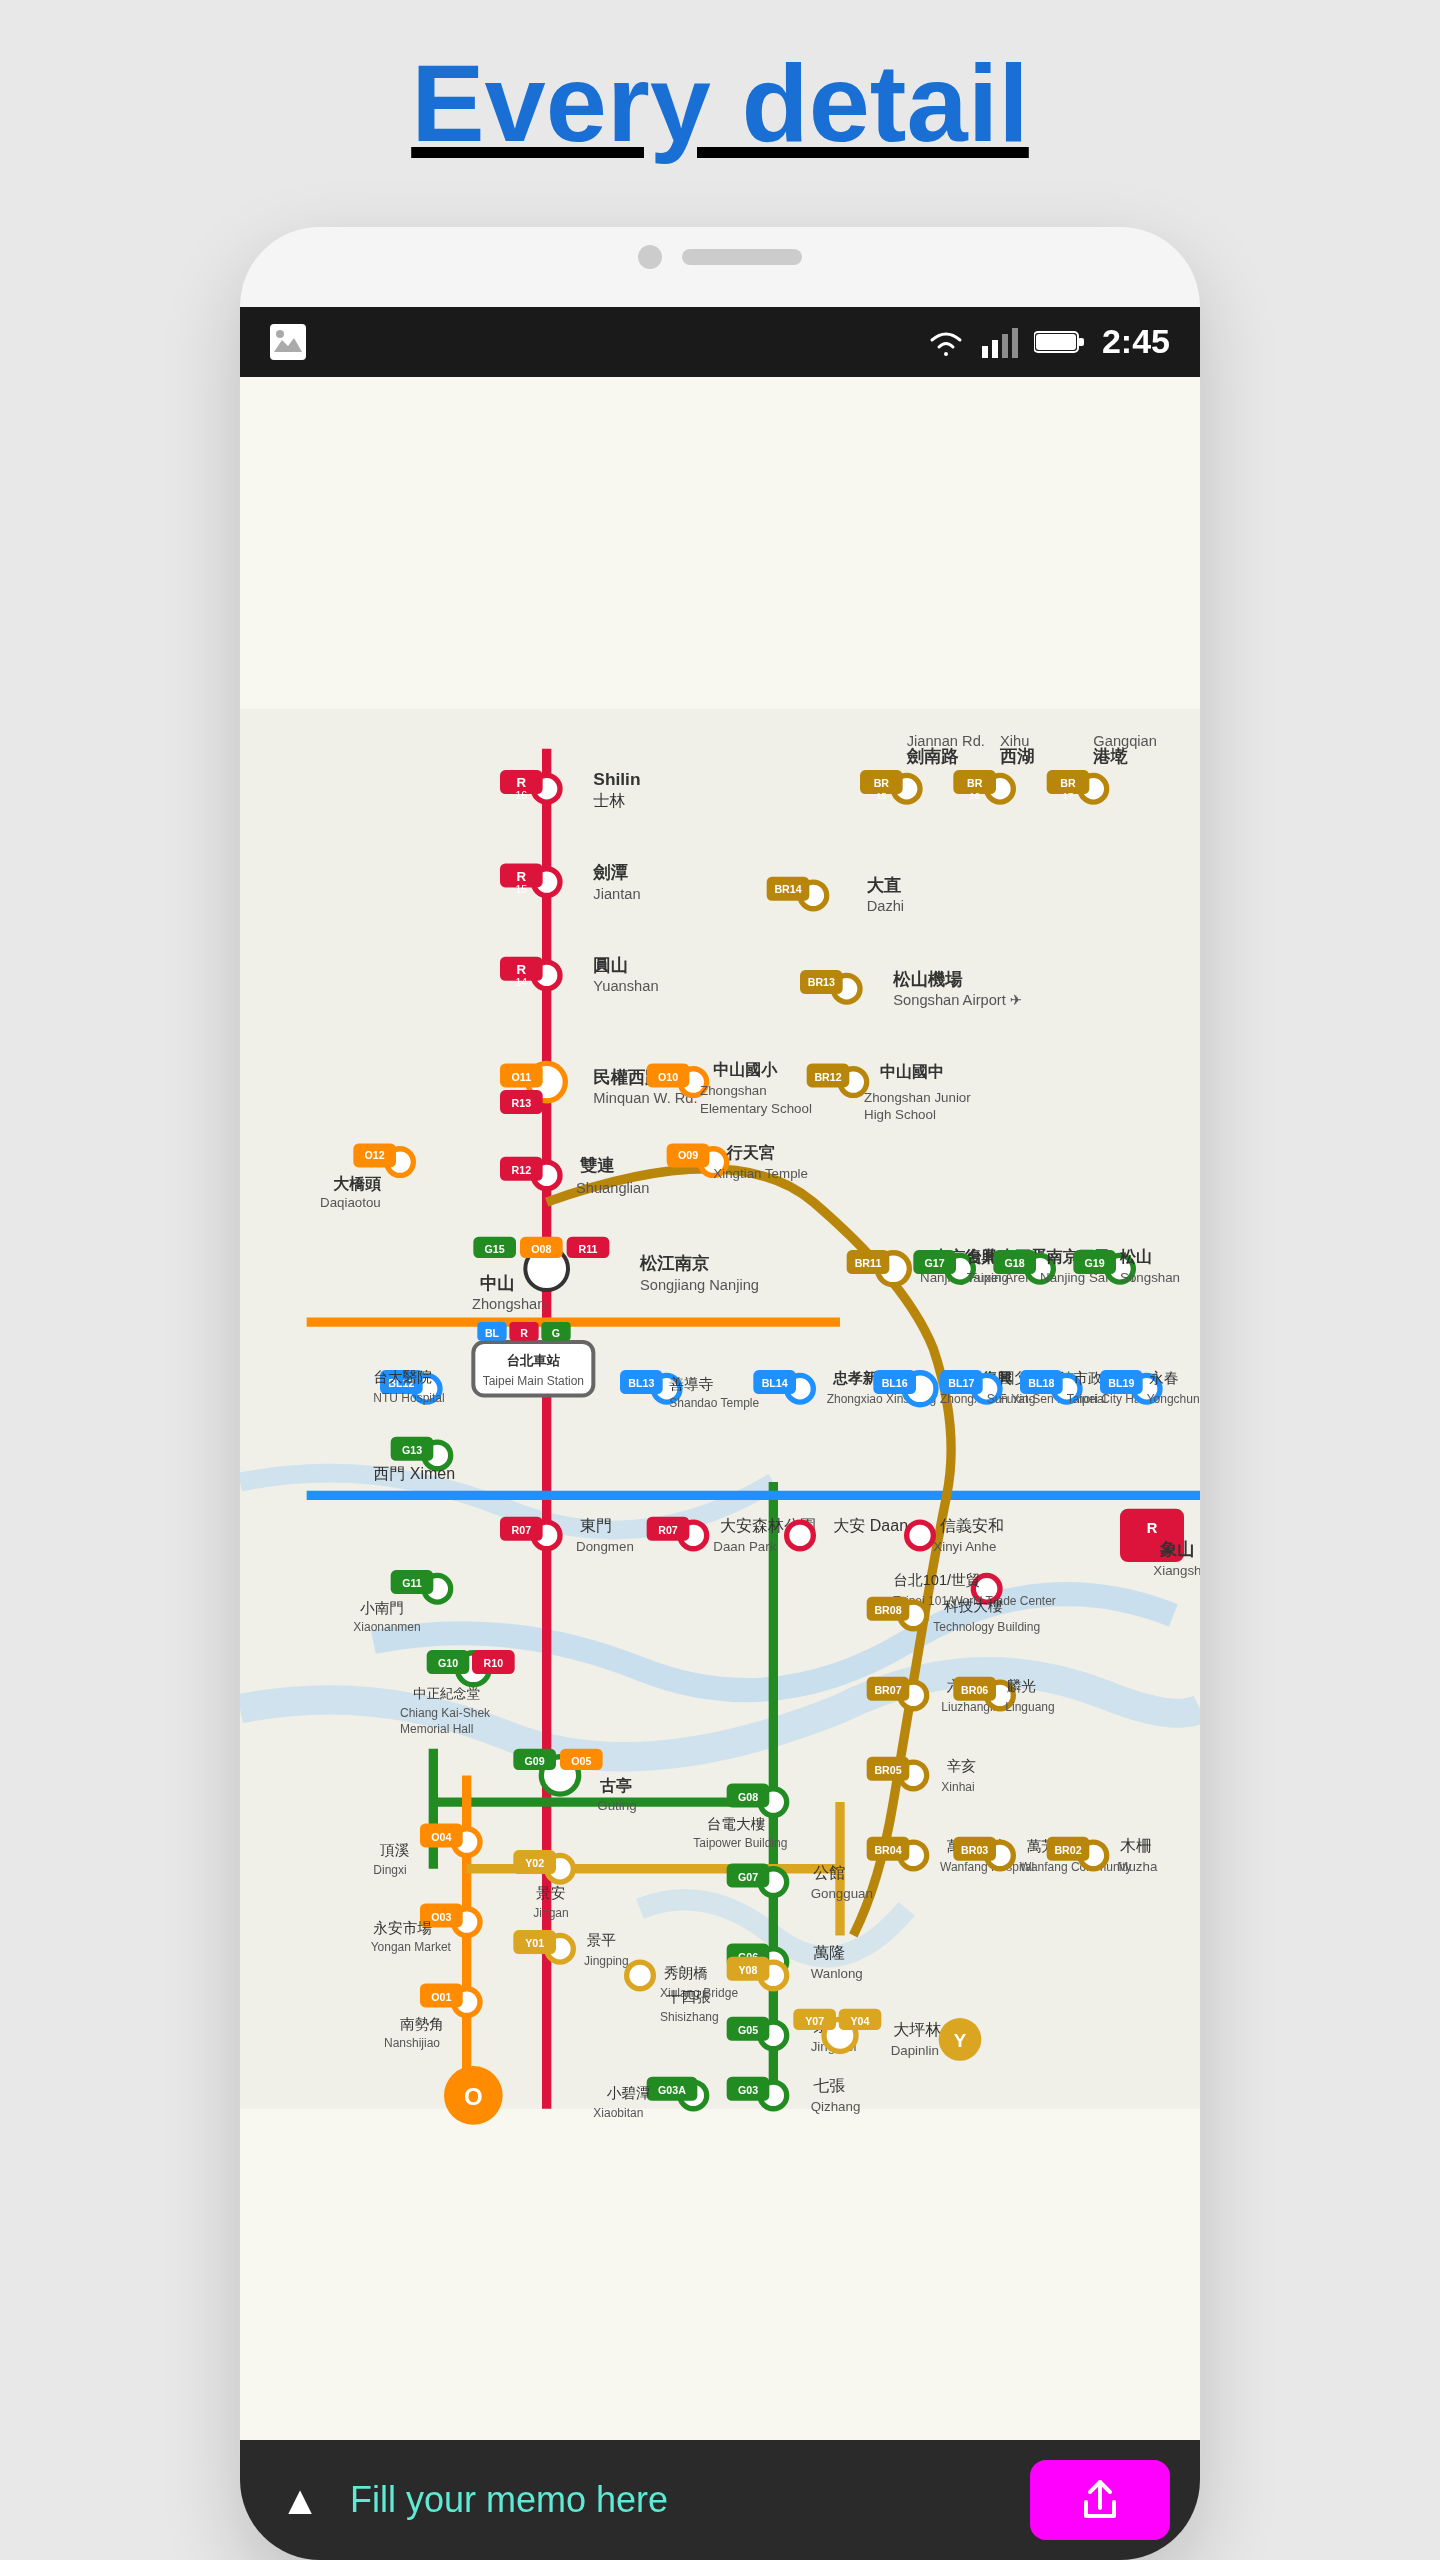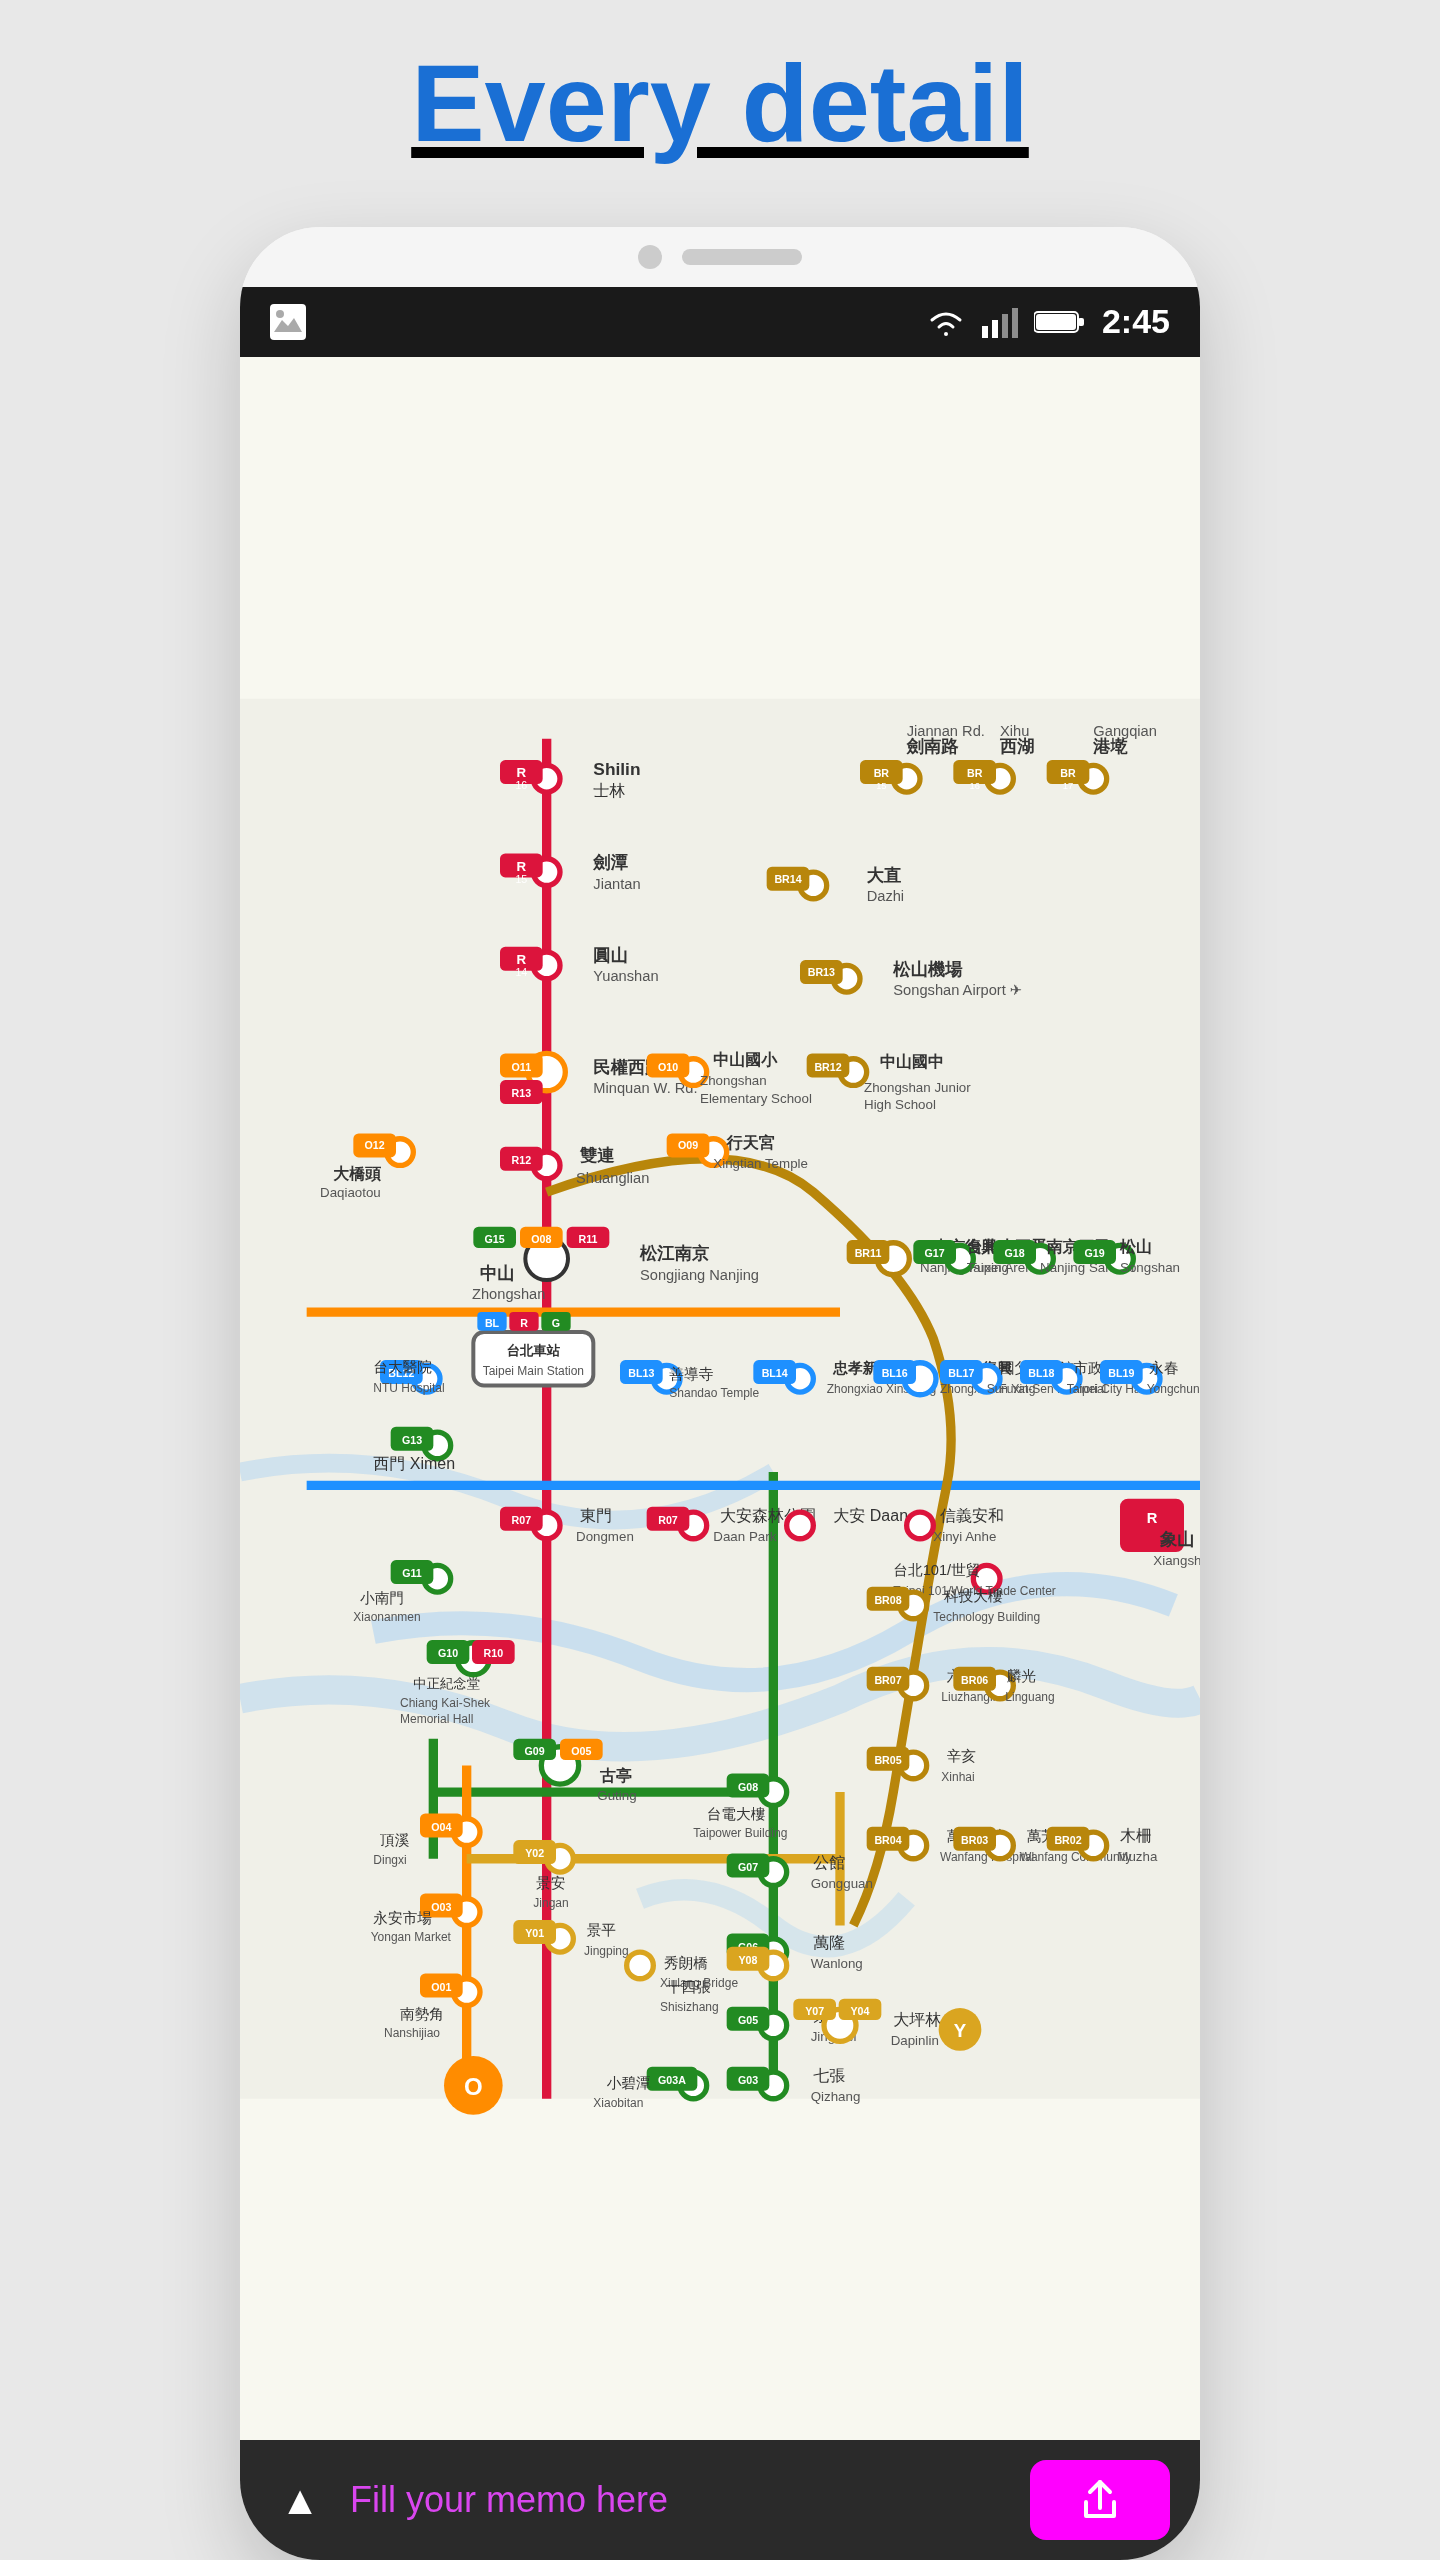--- a/index.html
+++ b/index.html
@@ -69,20 +69,21 @@
     .status-bar {
       background: #1a1a1a;
       height: 70px;
       display: flex;
       align-items: center;
       justify-content: space-between;
       padding: 0 30px;
       color: white;
       font-size: 30px;
       font-weight: bold;
+      margin-top: 20px;
     }
 
     .status-left {
       display: flex;
       align-items: center;
       gap: 10px;
     }
 
     .status-right {
       display: flex;
@@ -116,21 +117,21 @@
 
     .bottom-chevron {
       color: white;
       font-size: 40px;
       width: 60px;
       text-align: center;
     }
 
     .bottom-memo-text {
       flex: 1;
-      color: #d946ef;
+      color: #5eead4;
       font-size: 36px;
     }
 
     .bottom-share-btn {
       background: #ff00ff;
       width: 140px;
       height: 80px;
       border-radius: 16px;
       display: flex;
       align-items: center;

